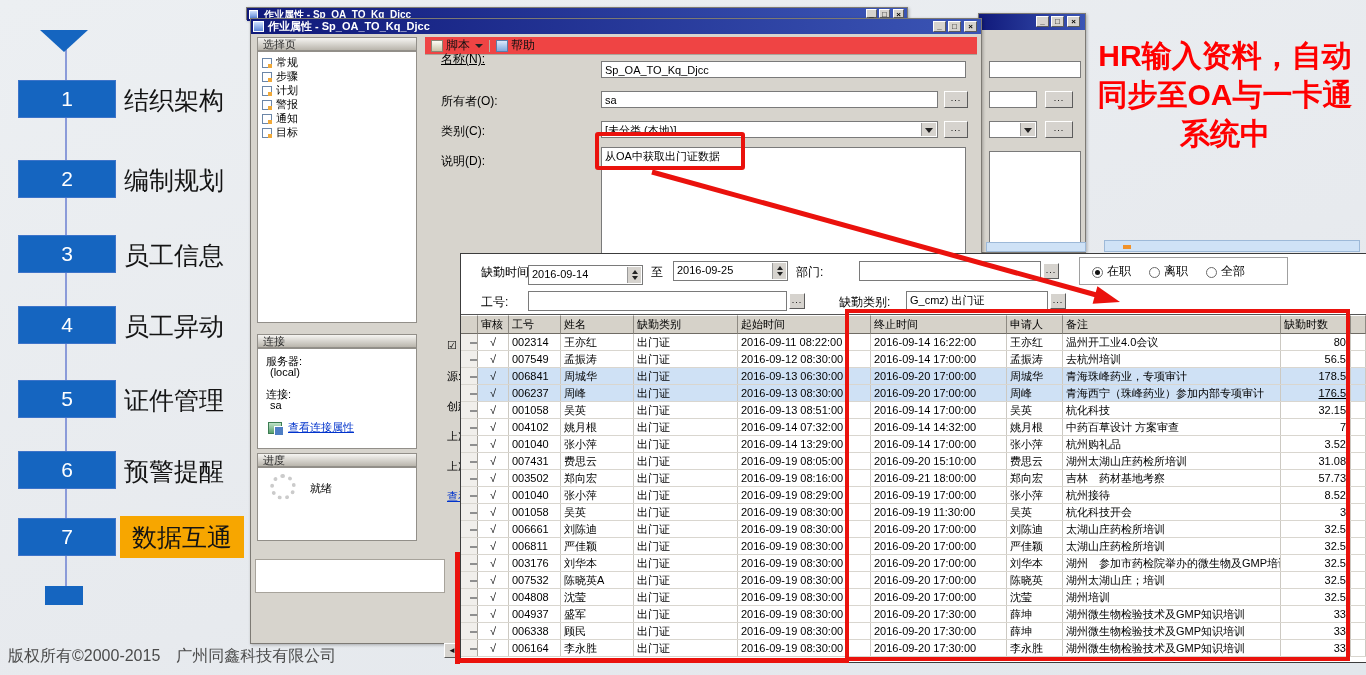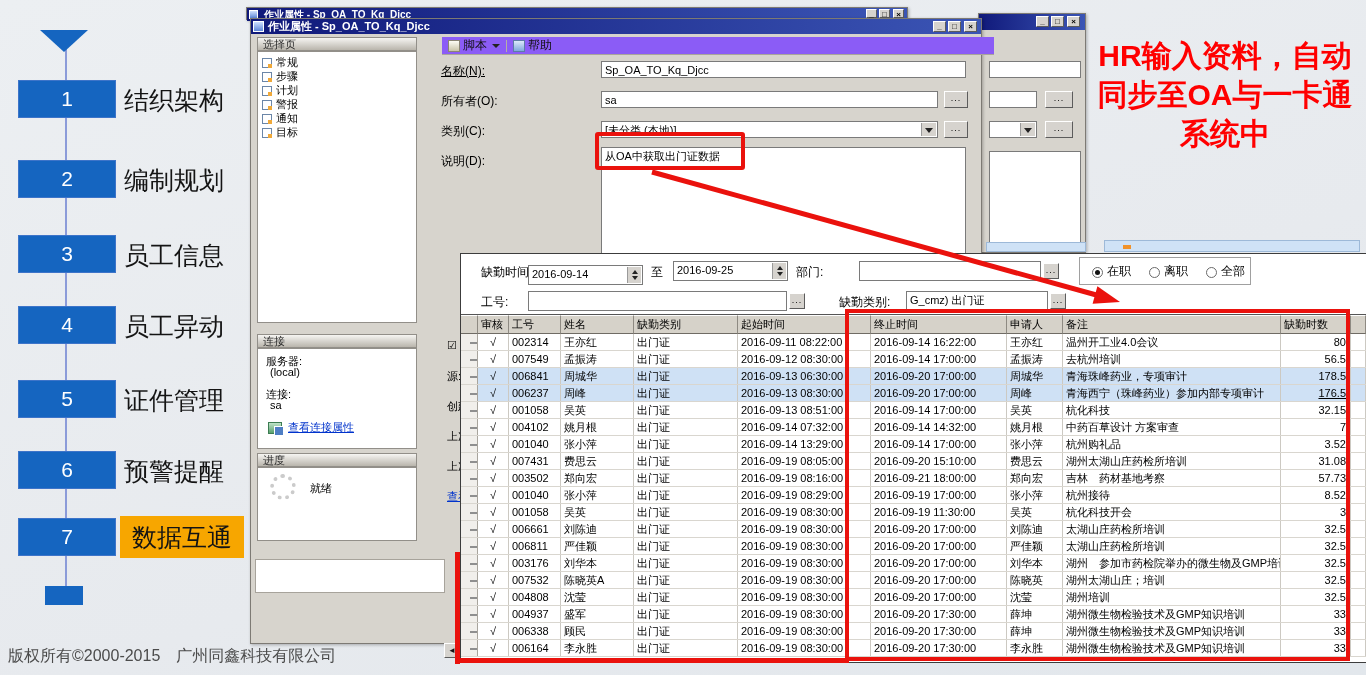--- a/index.html
+++ b/index.html
@@ -21,21 +21,21 @@
   .tico { position:absolute; left:2px; top:2px; width:11px; height:11px; background:linear-gradient(#cfe0ff,#5f87d8); border:1px solid #fff; }
   .winbtn { position:absolute; top:2px; width:13px; height:11px; background:#d6d3ce; border:1px solid; border-color:#fff #5c5c5c #5c5c5c #fff; font-size:8px; line-height:9px; text-align:center; color:#000; }
   .pane  { position:absolute; background:#fff; border:1px solid #928f89; }
   .phead { position:absolute; height:14px; background:linear-gradient(#f6f5f2,#b9b5ac); border:1px solid #928f89; font-size:11px; line-height:13px; padding-left:5px; color:#2b2b2b; }
   .lbl  { position:absolute; font-size:12px; color:#000; white-space:nowrap; }
   .lbl11{ font-size:11px; }
   .inp  { position:absolute; background:#fff; border:1px solid #7a7a7a; font-size:11px; line-height:15px; padding:1px 3px; white-space:nowrap; overflow:hidden; }
   .btn3 { position:absolute; background:#d6d3ce; border:1px solid; border-color:#fff #5c5c5c #5c5c5c #fff; font-size:9px; text-align:center; line-height:12px; letter-spacing:1px; }
   .dd   { position:absolute; right:1px; top:1px; width:15px; bottom:1px; background:#d6d3ce; border-left:1px solid #9a9a9a; }
   .dd::after { content:''; position:absolute; left:3px; top:5px; border-left:4px solid transparent; border-right:4px solid transparent; border-top:5px solid #222; }
-  .tb   { position:absolute; background:#8b5cf6; border-bottom:1px solid #aaa59b; font-size:12px; display:flex; align-items:center; padding-left:6px; color:#111;margin-left:17px; }
+  .tb   { position:absolute; background:#ef4444; border-bottom:1px solid #aaa59b; font-size:12px; display:flex; align-items:center; padding-left:6px; color:#111; }
   .tbico1 { width:12px; height:12px; background:linear-gradient(#fdfdf5,#c9c4a8); border:1px solid #8a8574; margin-right:3px; }
   .tbico2 { width:12px; height:12px; background:linear-gradient(#dce9fb,#7fa8dd); border:1px solid #5c7ca8; margin-right:3px; }
   .caret { width:0; height:0; border-left:4px solid transparent; border-right:4px solid transparent; border-top:4px solid #222; margin:0 6px 0 5px; }
   .tbsep { width:1px; height:12px; background:#b5b0a6; margin:0 6px 0 0; }
   .tree-item { display:flex; align-items:center; height:13px; margin:0 0 1px 4px; font-size:11px; color:#000; white-space:nowrap; }
   .tree-ico  { width:10px; height:10px; background:#fff; border:1px solid #6b86a8; margin-right:4px; position:relative; }
   .tree-ico::after { content:''; position:absolute; right:-1px; bottom:-1px; width:4px; height:4px; background:#f0a93a; }
   .ico-props { width:14px; height:12px; background:linear-gradient(#bfe3c8,#58a06c); border:1px solid #3c7c52; position:relative; margin-right:6px; }
   .ico-props::after { content:''; position:absolute; right:-3px; bottom:-3px; width:8px; height:8px; background:#4e7ec4; border:1px solid #fff; }
   .alink { color:#0033cc; text-decoration:underline; font-size:11px; }
@@ -189,21 +189,21 @@
 
     <div class="tb" style="left:174px;top:18px;width:552px;height:18px;">
       <span class="tbico1"></span>
       <span>脚本</span>
       <span class="caret"></span>
       <span class="tbsep"></span>
       <span class="tbico2"></span>
       <span>帮助</span>
     </div>
 
-    <div class="lbl" style="left:190px;top:44px;text-decoration:underline;">名称(N):</div>
+    <div class="lbl" style="left:190px;top:32px;text-decoration:underline;">名称(N):</div>
     <div class="inp" style="left:350px;top:42px;width:365px;height:17px;">Sp_OA_TO_Kq_Djcc</div>
 
     <div class="lbl" style="left:190px;top:74px;">所有者(O):</div>
     <div class="inp" style="left:350px;top:72px;width:337px;height:17px;">sa</div>
     <div class="btn3" style="left:693px;top:72px;width:24px;height:17px;">...</div>
 
     <div class="lbl" style="left:190px;top:104px;">类别(C):</div>
     <div class="inp" style="left:350px;top:102px;width:337px;height:17px;padding-right:18px;"><span>[未分类 (本地)]</span><span class="dd"></span></div>
     <div class="btn3" style="left:693px;top:102px;width:24px;height:17px;">...</div>
 
@@ -226,21 +226,21 @@
   </div>
 
   <div id="attwin">
     <div class="lbl" style="left:20px;top:10px;">缺勤时间:</div>
     <div class="inp" style="left:67px;top:11px;width:115px;height:20px;padding-right:20px;"><span>2016-09-14</span><span class="spinbox"></span></div>
     <div class="lbl" style="left:190px;top:10px;">至</div>
     <div class="inp" style="left:212px;top:7px;width:115px;height:20px;padding-right:16px;"><span>2016-09-25</span><span class="spinbox"></span></div>
     <div class="lbl" style="left:335px;top:10px;">部门:</div>
     <div class="inp" style="left:398px;top:7px;width:182px;height:20px;"></div>
     <div class="btn3" style="left:582px;top:9px;width:16px;height:16px;">...</div>
-    <div class="fgroup" style="left:618px;top:3px;width:172px;height:28px;">
+    <div class="fgroup" style="left:618px;top:3px;width:209px;height:28px;">
         <span class="radio-item">
           <span class="rb on"></span>
           <span>在职</span>
         </span>
         <span class="radio-item">
           <span class="rb"></span>
           <span>离职</span>
         </span>
         <span class="radio-item">
           <span class="rb"></span>

